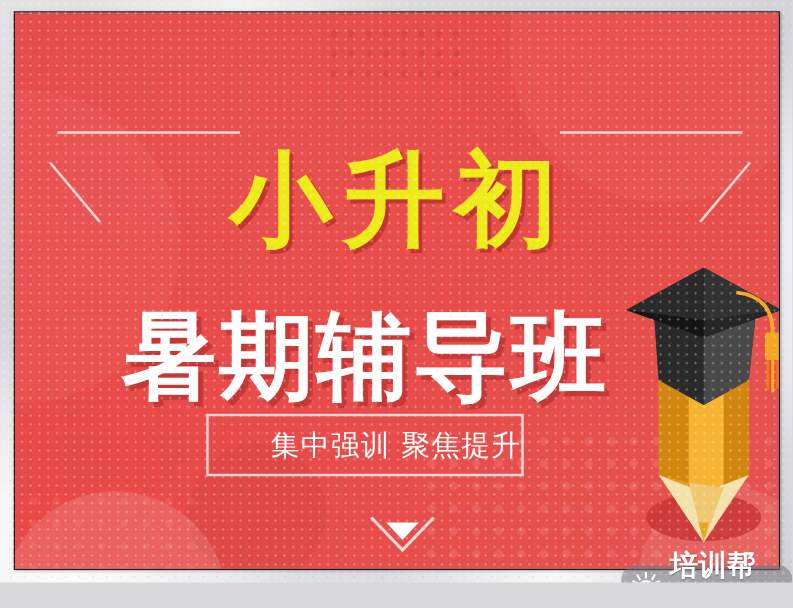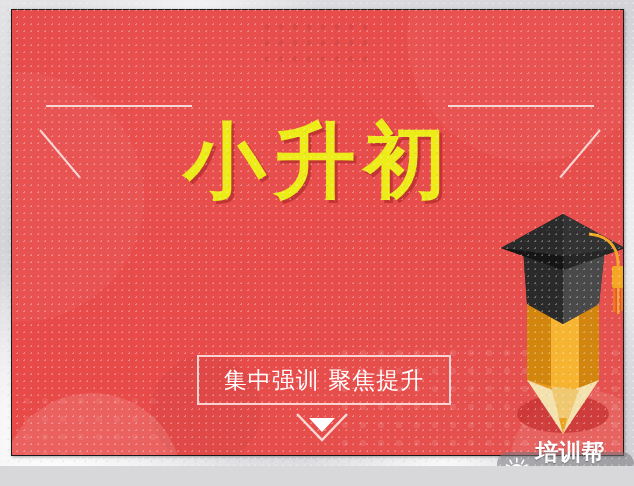--- a/index.html
+++ b/index.html
@@ -86,23 +86,23 @@
   
   #subhead{
     position:absolute;left:0;top:237px;width:560px;text-align:center;
     font-family:"DejaVu Sans","Liberation Sans",sans-serif;
     font-size:76px;font-weight:bold;color:#ffffff;
     letter-spacing:2px;line-height:1;
     text-shadow:4px 4px 0 rgba(150,25,25,.40);
   }
   
   #tagline-box{
-    position:absolute;left:153px;top:345px;width:254px;height:50px;
+    position:absolute;left:153px;top:321px;width:254px;height:50px;
     border:2px solid rgba(255,255,255,.75);box-sizing:border-box;
-    display:flex;align-items:center;justify-content:center;margin-left:32px;
+    display:flex;align-items:center;justify-content:flex-end;
   }
   #tagline{
     font-family:"DejaVu Sans","Liberation Sans",sans-serif;
     font-size:23px;color:#ffffff;letter-spacing:1px;white-space:nowrap;
   }
   
   #chevron{position:absolute;left:283px;top:400px;width:54px;height:34px;}
 
   
   #pencil-art{position:absolute;left:487px;top:198px;width:130px;height:230px;}
@@ -140,20 +140,21 @@
       <div class="h"></div>
         <div class="d"></div>
     </div>
     <div class="bracket layer" id="bracket-right">
       <div class="h"></div>
         <div class="d"></div>
     </div>
 
     <div id="headline">小升初</div>
 
+    <div id="subhead">暑期辅导班</div>
 
     <div id="tagline-box">
       <span id="tagline">集中强训 聚焦提升</span>
     </div>
 
     <svg class="layer" id="chevron" viewBox="0 0 54 34">
       <path d="M2 4 L27 30 L52 4" fill="none" stroke="#f6d7d4" stroke-width="2.5"></path>
       <path d="M14 8 L27 22 L40 8 Z" fill="#ffffff"></path>
     </svg>
 

